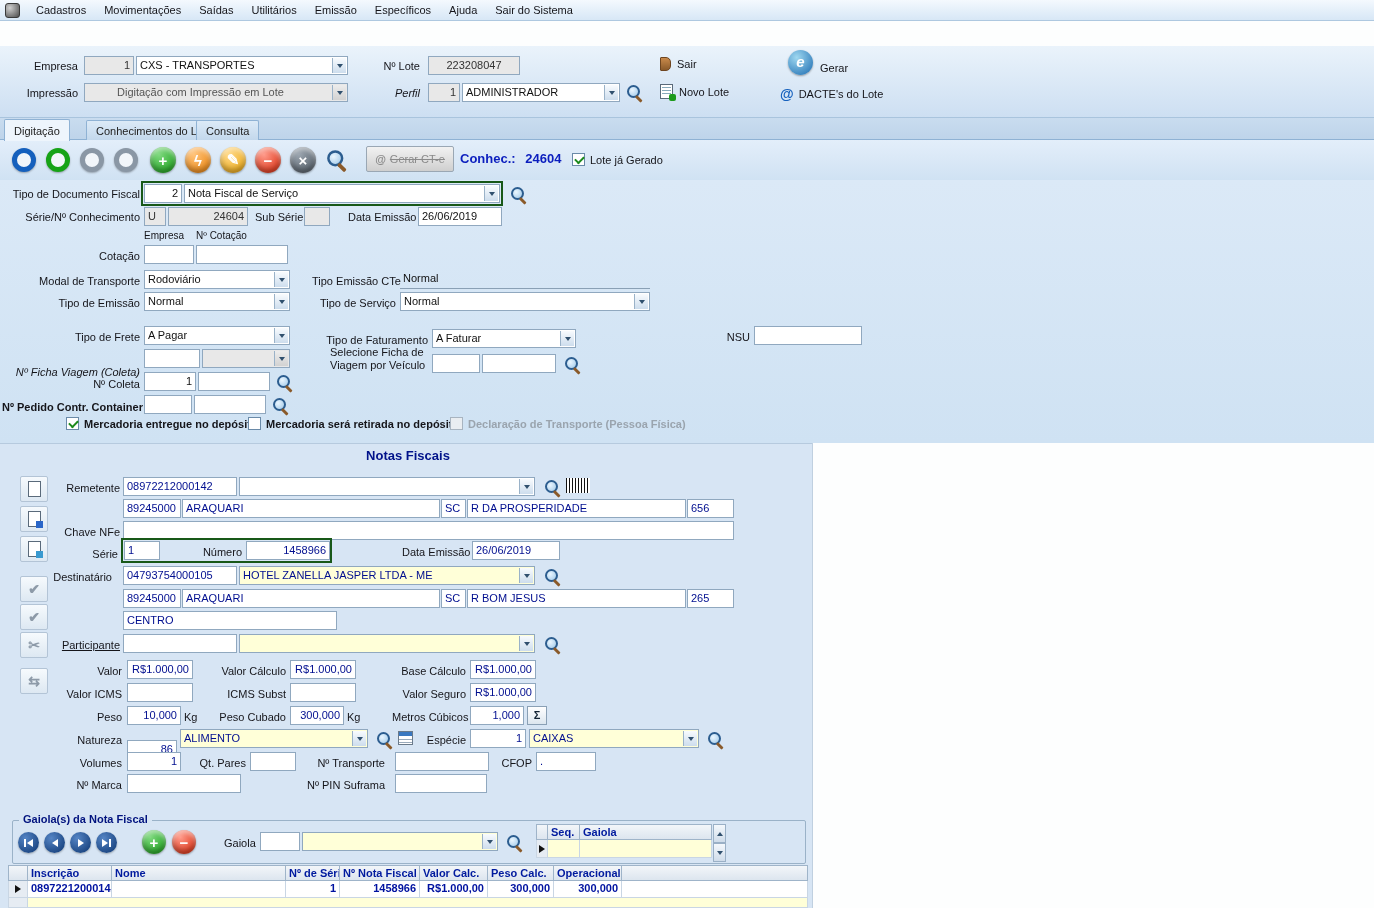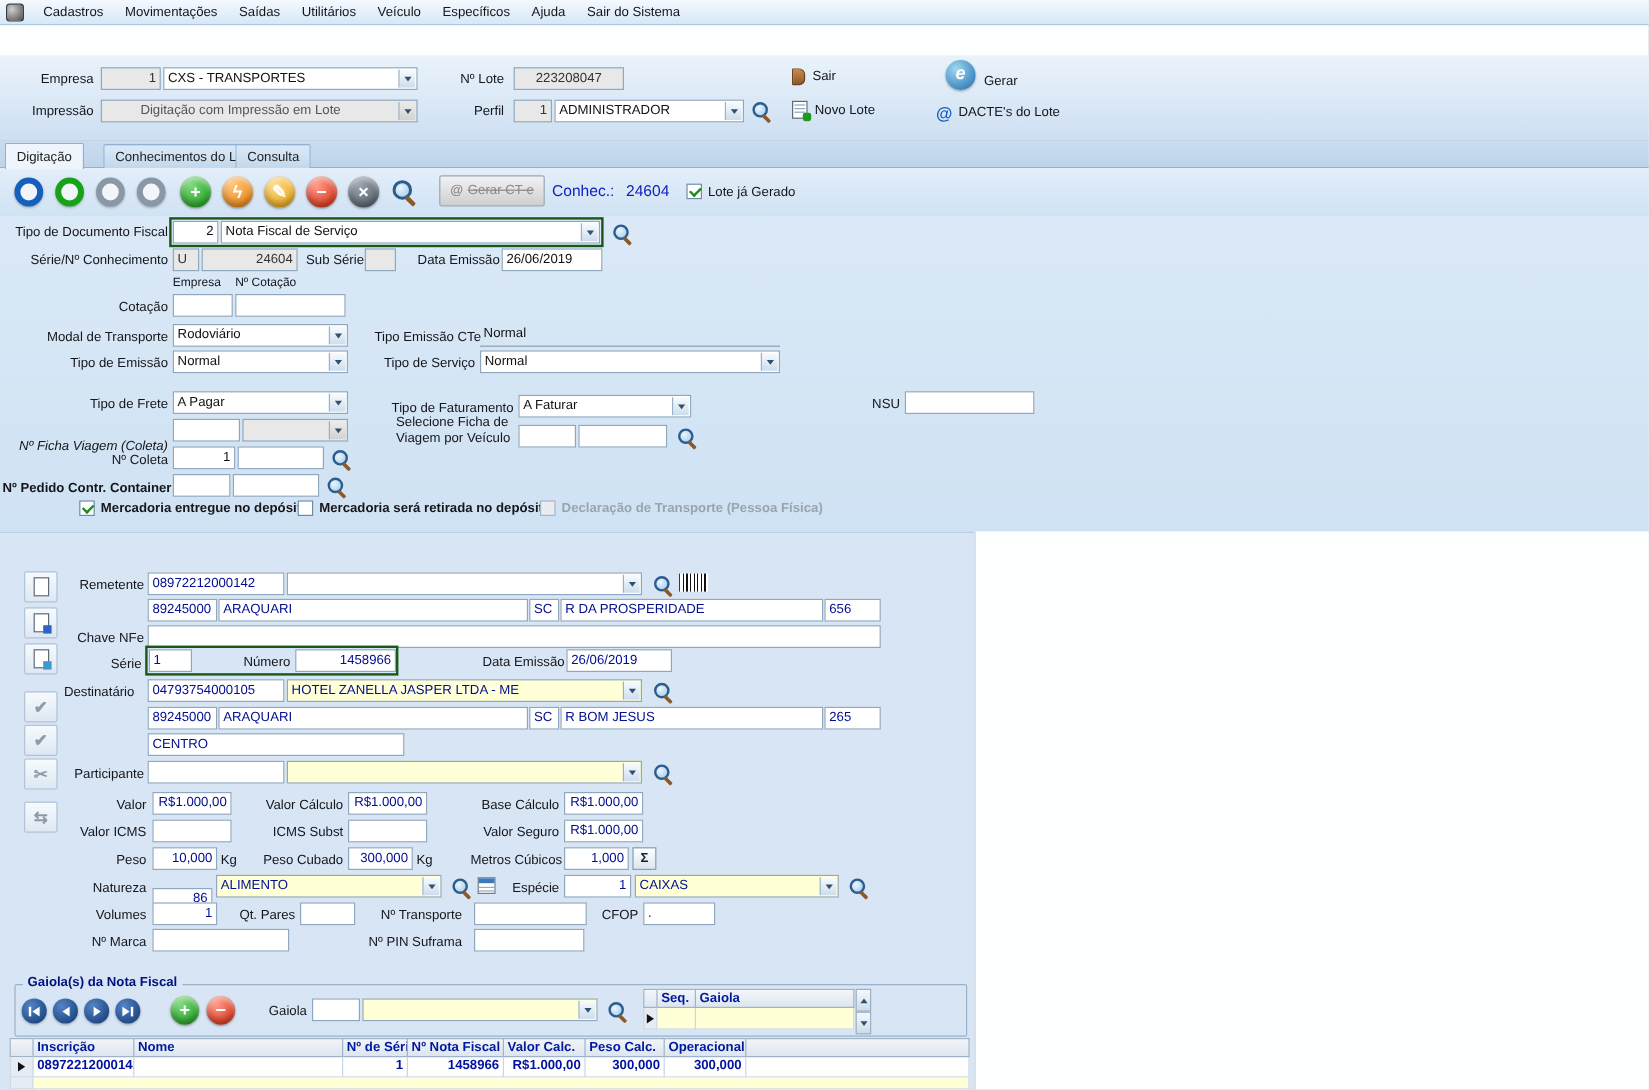--- a/index.html
+++ b/index.html
@@ -147,21 +147,21 @@
 <body>
 
 <div id="screen">
 
   <div class="menubar">
     <span class="app-icon"></span>
     <span class="menu-item">Cadastros</span>
     <span class="menu-item">Movimentações</span>
     <span class="menu-item">Saídas</span>
     <span class="menu-item">Utilitários</span>
-    <span class="menu-item">Veículo</span>
+    <span class="menu-item">Emissão</span>
     <span class="menu-item">Específicos</span>
     <span class="menu-item">Ajuda</span>
     <span class="menu-item">Sair do Sistema</span>
   </div>
 
 
   <div class="header-panel"></div>
 
   <span class="lbl r" style="left:8px;top:57px;width:70px;">Empresa</span>
   <div class="fld gray num" style="left:84px;top:56px;width:50px;">1</div>
@@ -178,21 +178,21 @@
   </div>
 
   <span class="mpe" style="left:788px;top:50px;">e</span>
   <span class="lbl" style="left:820px;top:59px;">Gerar</span>
 
   <span class="lbl r" style="left:8px;top:84px;width:70px;">Impressão</span>
   <div class="fld gray combo" style="left:84px;top:83px;width:264px;color:#555;padding-left:32px;">
     <span>Digitação com Impressão em Lote</span>
     <span class="arr dis"></span>
   </div>
-  <span class="lbl r" style="left:368px;top:84px;width:52px;">Perfil</span>
+  <span class="lbl r" style="left:368px;top:84px;width:52px;font-style:italic;">Perfil</span>
   <div class="fld gray num" style="left:428px;top:83px;width:32px;">1</div>
   <div class="fld combo" style="left:462px;top:83px;width:158px;">
     <span>ADMINISTRADOR</span>
     <span class="arr"></span>
   </div>
   <span class="mag" style="left:626px;top:84px;"></span>
 
   <div class="abs" style="left:660px;top:84px;display:flex;align-items:center;gap:6px;">
     <span class="notepad"></span>
     <span>Novo Lote</span>
@@ -224,21 +224,21 @@
   <span class="cbtn c-yellow" style="left:220px;top:147px;">✎</span>
   <span class="cbtn c-red" style="left:255px;top:147px;">−</span>
   <span class="cbtn c-gray" style="left:290px;top:147px;">×</span>
   <span class="mag" style="left:328px;top:151px;transform:scale(1.25);"></span>
 
   <div class="btn3d" style="left:366px;top:146px;width:88px;height:26px;">
     <span style="color:#8a8a8a;font-weight:bold;">@</span>
     <span style="color:#8a8a8a;text-decoration:line-through;">Gerar CT-e</span>
   </div>
 
-  <div class="abs" style="left:460px;top:151px;font-size:13px;font-weight:normal;color:#0b1ebe;">
+  <div class="abs" style="left:460px;top:151px;font-size:13px;font-weight:bold;color:#0b1ebe;">
     <span>Conhec.:</span>
     <span style="margin-left:6px;">24604</span>
   </div>
   <span class="chk on" style="left:572px;top:153px;"></span>
   <span class="lbl" style="left:590px;top:151px;">Lote já Gerado</span>
 
   <div class="formbg"></div>
 
   <span class="lbl r" style="left:2px;top:185px;width:138px;">Tipo de Documento Fiscal</span>
   <div class="greenbox" style="left:141px;top:181px;width:362px;height:25px;"></div>
@@ -322,20 +322,21 @@
   <span class="chk on" style="left:66px;top:417px;"></span>
   <span class="lbl b" style="left:84px;top:415px;">Mercadoria entregue no depósito</span>
   <span class="chk" style="left:248px;top:417px;"></span>
   <span class="lbl b" style="left:266px;top:415px;">Mercadoria será retirada no depósito</span>
   <span class="chk dis" style="left:450px;top:417px;"></span>
   <span class="lbl b" style="left:468px;top:415px;color:#9aa4ae;">Declaração de Transporte (Pessoa Física)</span>
 
   <div class="lower-left"></div>
   <div class="lower-right"></div>
 
+  <div class="lbl b" style="left:8px;top:446px;width:800px;text-align:center;font-size:13px;color:#00128a;">Notas Fiscais</div>
 
   <div class="side-btn" style="top:476px;">
       <span class="page"></span>
     </div>
   <div class="side-btn" style="top:506px;">
       <span class="page p-edit"></span>
     </div>
   <div class="side-btn" style="top:536px;">
       <span class="page p-imp"></span>
     </div>
@@ -385,21 +386,21 @@
   </div>
   <span class="mag" style="left:544px;top:568px;"></span>
 
   <div class="fld navy" style="left:123px;top:589px;width:58px;">89245000</div>
   <div class="fld navy" style="left:182px;top:589px;width:258px;">ARAQUARI</div>
   <div class="fld navy" style="left:441px;top:589px;width:25px;">SC</div>
   <div class="fld navy" style="left:467px;top:589px;width:219px;">R BOM JESUS</div>
   <div class="fld navy" style="left:687px;top:589px;width:47px;">265</div>
   <div class="fld navy" style="left:123px;top:611px;width:214px;">CENTRO</div>
 
-  <span class="lbl r" style="left:40px;top:636px;width:80px;">Participante</span>
+  <span class="lbl r" style="left:40px;top:636px;width:80px;text-decoration:underline;">Participante</span>
   <div class="fld" style="left:123px;top:634px;width:114px;"></div>
   <div class="fld yellow combo" style="left:239px;top:634px;width:296px;">
     <span class="arr"></span>
   </div>
   <span class="mag" style="left:544px;top:636px;"></span>
 
   <span class="lbl r" style="left:60px;top:662px;width:62px;">Valor</span>
   <div class="fld navy num" style="left:127px;top:660px;width:66px;">R$1.000,00</div>
   <span class="lbl r" style="left:218px;top:662px;width:68px;">Valor Cálculo</span>
   <div class="fld navy num" style="left:290px;top:660px;width:66px;">R$1.000,00</div>

